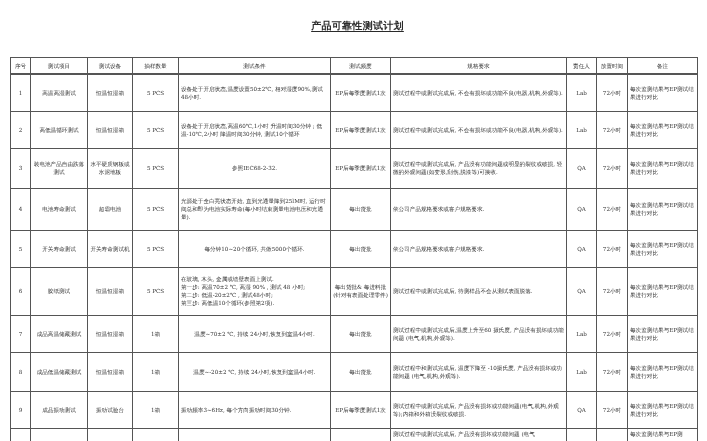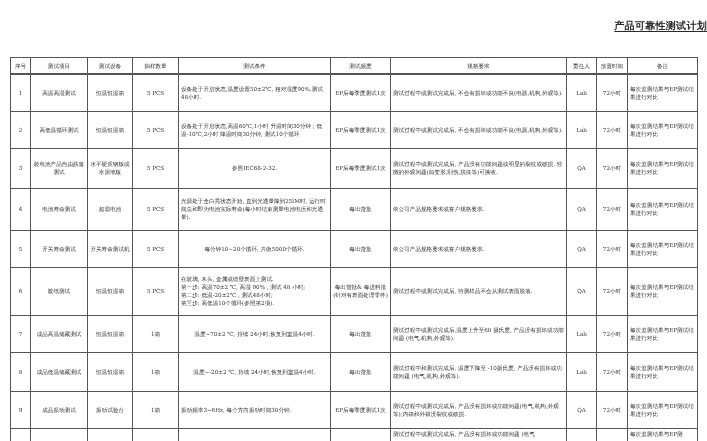--- a/index.html
+++ b/index.html
@@ -2,21 +2,21 @@
 <html><head>
   <meta charset="utf-8">
   <style>
     html, body { margin: 0; padding: 0; background: #ffffff; }
     body {
       width: 707px; height: 441px; overflow: hidden; position: relative;
       font-family: "DejaVu Serif", "Liberation Serif", serif;
       color: #2a2a2a;
     }
     .title {
-      position: absolute; left: 0; top: 19px; width: 707px; text-align: right;
+      position: absolute; left: 0; top: 19px; width: 707px; text-align: center;
       font-size: 10px; font-weight: bold; letter-spacing: 0.3px;
     }
     .title span { text-decoration: underline; text-underline-offset: 2px; padding-left: 8px; }
     table {
       position: absolute; left: 10px; top: 57px;
       border-collapse: collapse; table-layout: fixed;
       width: 687px;
     }
     td, th {
       border: 1px solid #555;

